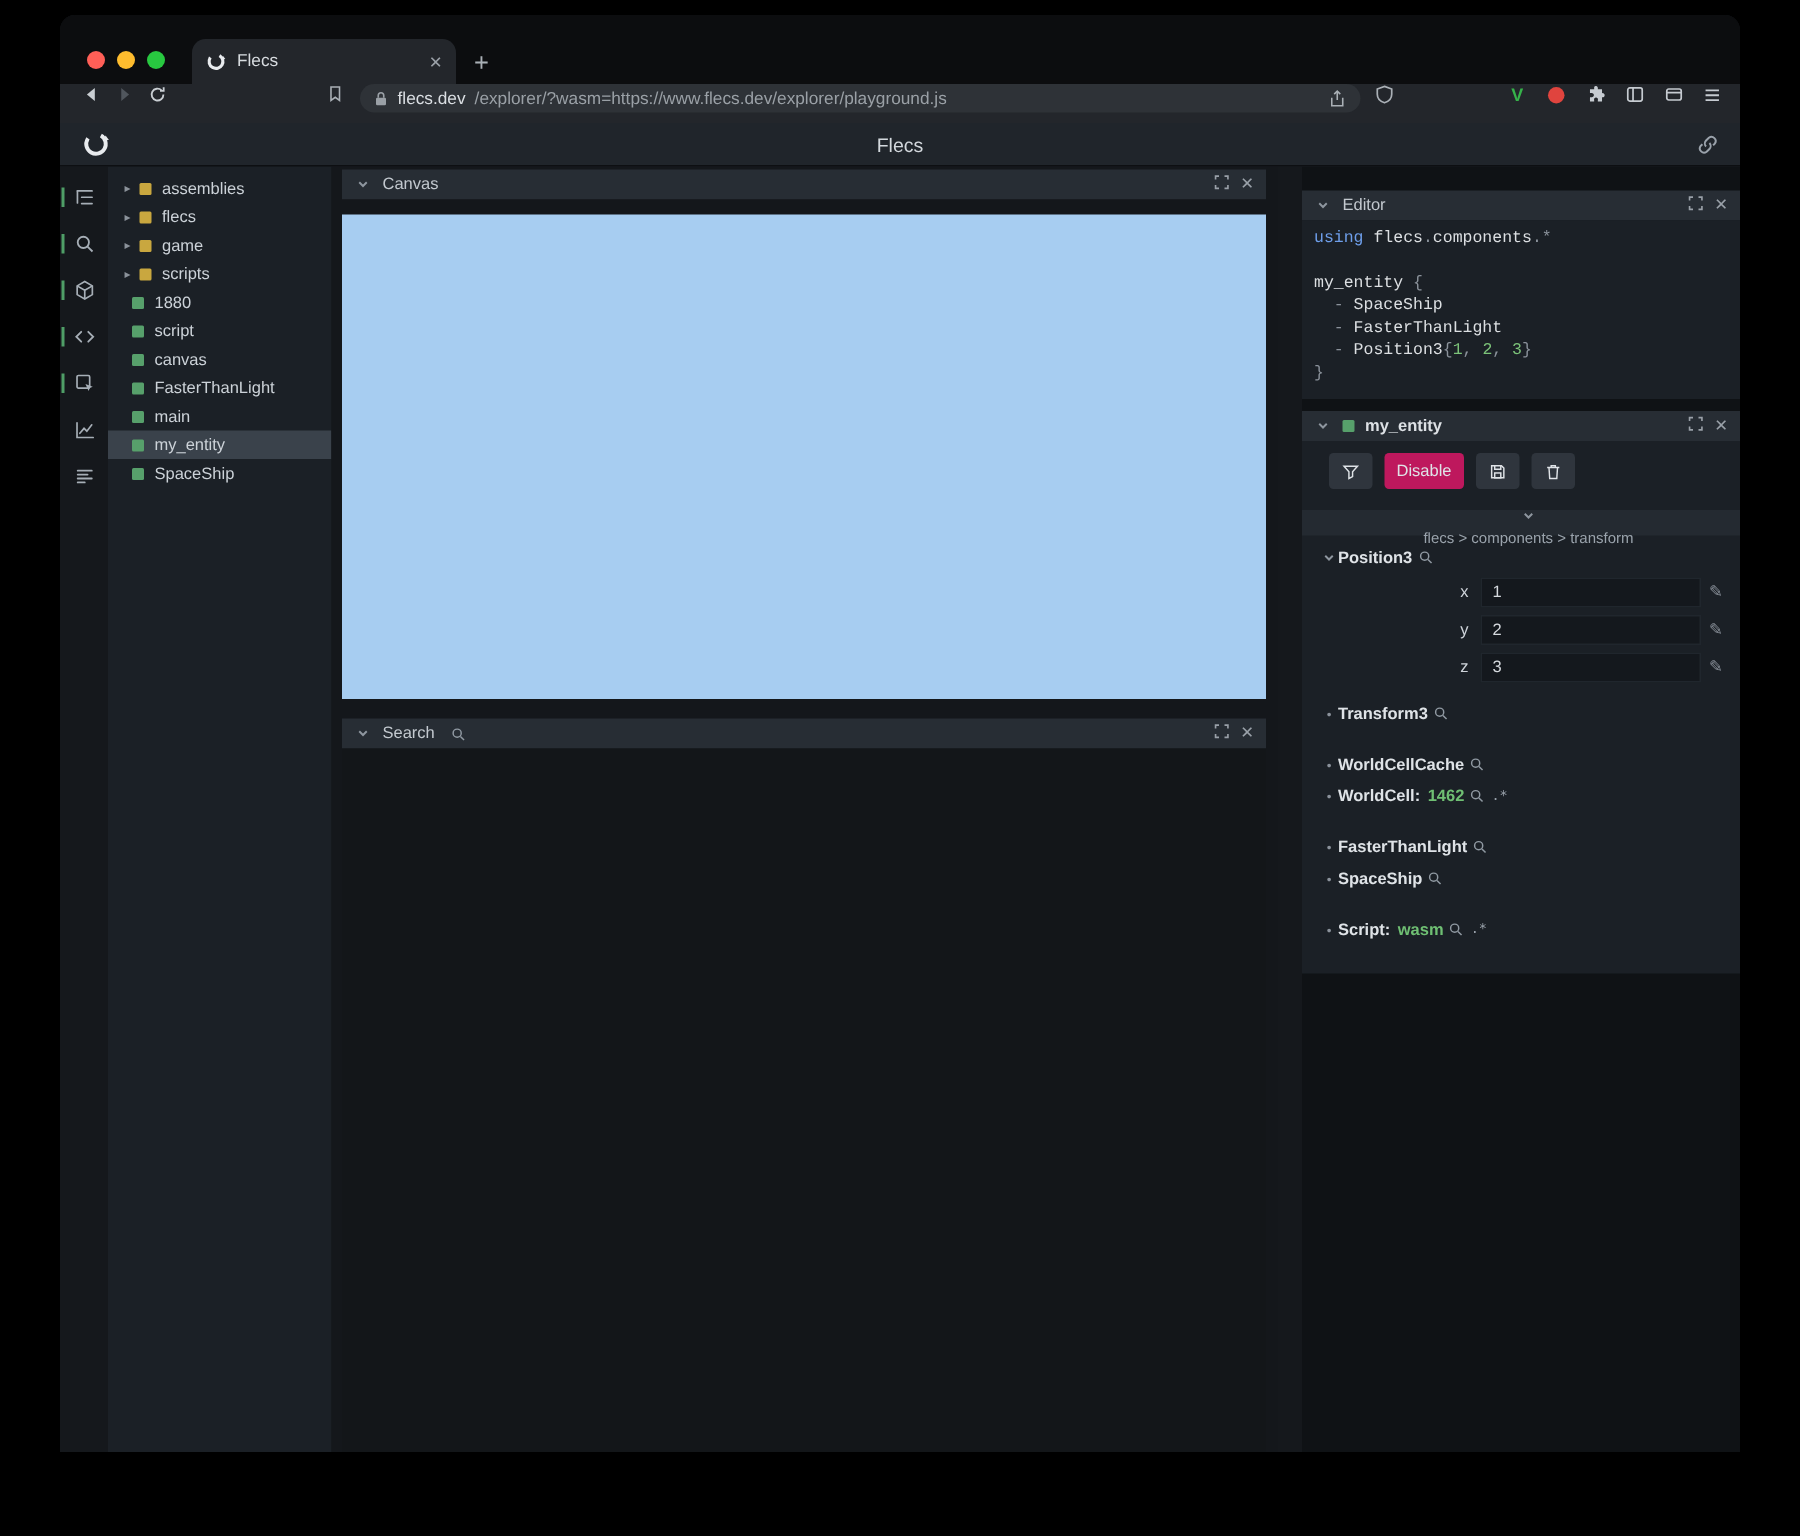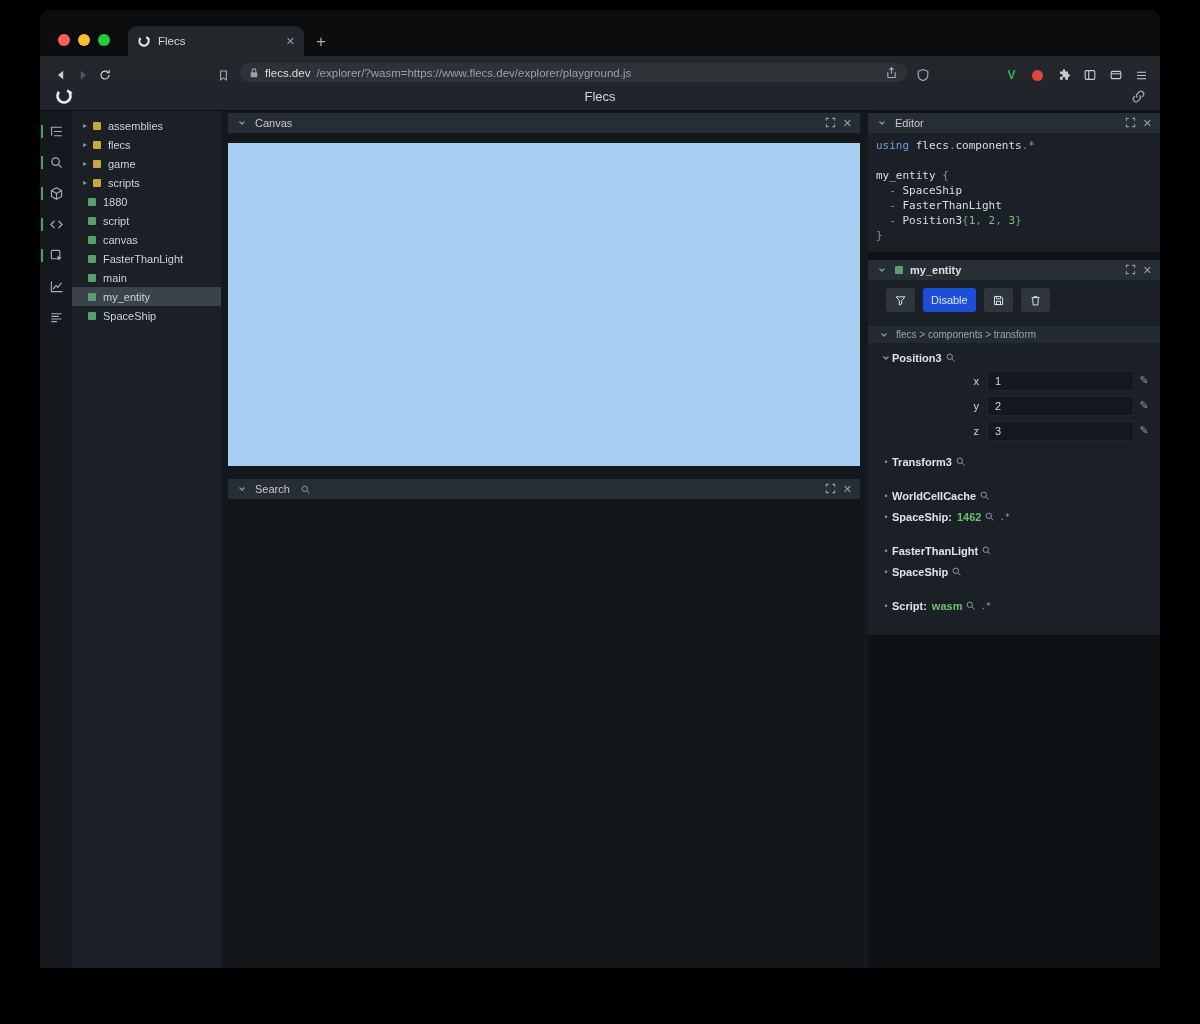--- a/index.html
+++ b/index.html
@@ -14,21 +14,21 @@
   .tabbar { height:46px; background:#0c0d0f; display:flex; align-items:flex-end; padding-left:18px; flex:none; }
   .traffic { display:flex; gap:8px; margin-bottom:10px; margin-right:18px; }
   .light { width:12px; height:12px; border-radius:50%; }
   .light.red{background:#ff5f57;} .light.yellow{background:#febc2e;} .light.green{background:#28c840;}
   .tab { width:176px; height:30px; background:#23262b; border-radius:9px 9px 0 0;
          display:flex; align-items:center; padding:0 9px; gap:7px; color:#d7dbdf; font-size:11.5px; }
   .tab .close { margin-left:auto; color:#9aa0a7; font-size:11px; cursor:default; }
   .favicon { width:14px; height:14px; flex:none; }
   .newtab { color:#aab0b6; font-size:17px; margin:0 0 6px 12px; line-height:1; }
 
-  .toolbar { height:26px; background:#23262b; display:flex; align-items:flex-end; padding:0 10px; flex:none; }
+  .toolbar { height:26px; background:#23262b; display:flex; align-items:flex-start; padding:0 10px; flex:none; }
   .navic { width:22px; text-align:center; flex:none; display:flex; justify-content:center; }
   .spacer1 { width:96px; } .spacer2 { width:66px; }
   .bookmark-wrap { width:22px; display:flex; justify-content:center; margin-right:6px; }
   .urlfield { flex:1; height:19px; background:#2e3237; border-radius:10px; display:flex;
               align-items:center; padding:0 9px; gap:6px; font-size:11.5px; min-width:0; }
   .url-host { color:#dbdfe3; white-space:nowrap; }
   .url-rest { color:#9aa0a6; white-space:nowrap; overflow:hidden; text-overflow:ellipsis; }
   .url-share { margin-left:auto; flex:none; display:flex; }
   .shield-wrap { width:24px; display:flex; justify-content:center; margin-left:4px; }
   .cluster { display:flex; align-items:center; gap:9px; margin-left:2px; }
@@ -64,40 +64,40 @@
                 padding:2px 8px 0 7px; background:#14171b; }
   .panel-header { height:20px; background:#272d34; display:flex; align-items:center;
                   padding:0 8px; gap:7px; font-size:11px; color:#c3c9cf; flex:none; }
   .panel-header .grow { flex:1; }
   .pclose { color:#99a0a8; font-size:11px; line-height:1; }
   .canvas-body { background:#14171b; padding-top:10px; flex:none; }
   .canvas-surface { height:323px; background:#a7cdf1; }
   .center-gap { height:13px; flex:none; }
   .search-body { flex:1; background:#131619; }
 
-  .right-col { width:292px; flex:none; margin-left:0; display:flex; flex-direction:column;
-               background:#0f1215; padding-top:2px; }
+  .right-col { width:292px; flex:none; margin-left:16px; display:flex; flex-direction:column;
+               background:#0f1215; padding-top:16px; }
   .editor-body { background:#1b2026; padding:6px 8px 8px; flex:none;
                  font-family:"DejaVu Sans Mono", monospace; font-size:11px; color:#d6d9dc; }
-  .code-line { height:15px; white-space:pre; }
+  .code-line { height:15px; white-space:pre;font-family:Liberation Mono, monospace; }
   .tok-kw { color:#6e9eea; } .tok-id { color:#dcdfe2; } .tok-p { color:#8b929b; }
   .tok-num { color:#7cc379; } .tok-op { color:#8b929b; }
   .rc-gap { height:8px; flex:none; }
 
   .insp-body { background:#1b2026; flex:none; padding-bottom:10px; }
   .entity-square { width:8px; height:8px; border-radius:1px; background:#57a06b; }
   .insp-title { font-weight:bold; color:#dde1e5; }
   .insp-toolbar { padding:8px 10px 14px 18px; display:flex; gap:8px; }
   .tool-btn { height:24px; min-width:26px; background:#2f353d; border-radius:3px;
               display:flex; align-items:center; justify-content:center; padding:0 8px;
               color:#dfe3e7; font-size:11px; }
-  .tool-btn.primary { background:#1d4ed8; }
+  .tool-btn.primary { background:#be185d; }
 
   .insp-section-header { height:17px; background:#242a31; display:flex; align-items:center;
-                         padding-left:10px; gap:6px; font-size:10px; color:#9aa3ac; }
+                         padding-left:10px; gap:6px; font-size:10px; color:#9aa3ac;flex-direction:column; }
   .insp-section-body { padding:4px 0 9px; }
   .insp-row { height:21px; display:flex; align-items:center; padding-left:12px; font-size:11px; }
   .dot { width:12px; text-align:center; color:#8b929b; font-size:9px; flex:none; }
   .chev-wrap { width:12px; display:flex; justify-content:center; flex:none; }
   .comp-name { font-weight:bold; color:#dfe3e7; }
   .comp-value { color:#6fbf73; font-weight:bold; margin-left:5px; }
   .mag-i { margin-left:4px; }
   .ref-icon { margin-left:5px; color:#9aa2ab; font-size:9px; font-family:"DejaVu Sans Mono",monospace; }
   .field-row { height:25px; display:flex; align-items:center; padding-right:6px; }
   .field-key { width:119px; text-align:right; padding-right:8px; color:#cfd4da; font-size:11px; flex:none; }
@@ -481,21 +481,21 @@
               <div class="insp-row">
                 <span class="dot">•</span>
                 <span class="comp-name">WorldCellCache</span>
                 <svg class="mag-i" width="9" height="9" viewBox="0 0 10 10">
                   <circle cx="4.2" cy="4.2" r="3" stroke="#9099a2" fill="none" stroke-width="1.1"></circle>
                   <line x1="6.6" y1="6.6" x2="9.3" y2="9.3" stroke="#9099a2" stroke-width="1.1"></line>
                 </svg>
               </div>
               <div class="insp-row">
                 <span class="dot">•</span>
-                <span class="comp-name">SpaceShip:</span>
+                <span class="comp-name">WorldCell:</span>
                 <span class="comp-value">1462</span>
                 <svg class="mag-i" width="9" height="9" viewBox="0 0 10 10">
                   <circle cx="4.2" cy="4.2" r="3" stroke="#9099a2" fill="none" stroke-width="1.1"></circle>
                   <line x1="6.6" y1="6.6" x2="9.3" y2="9.3" stroke="#9099a2" stroke-width="1.1"></line>
                 </svg>
                 <span class="ref-icon">.*</span>
               </div>
             </div>
             <div class="insp-section-body">
               <div class="insp-row">

